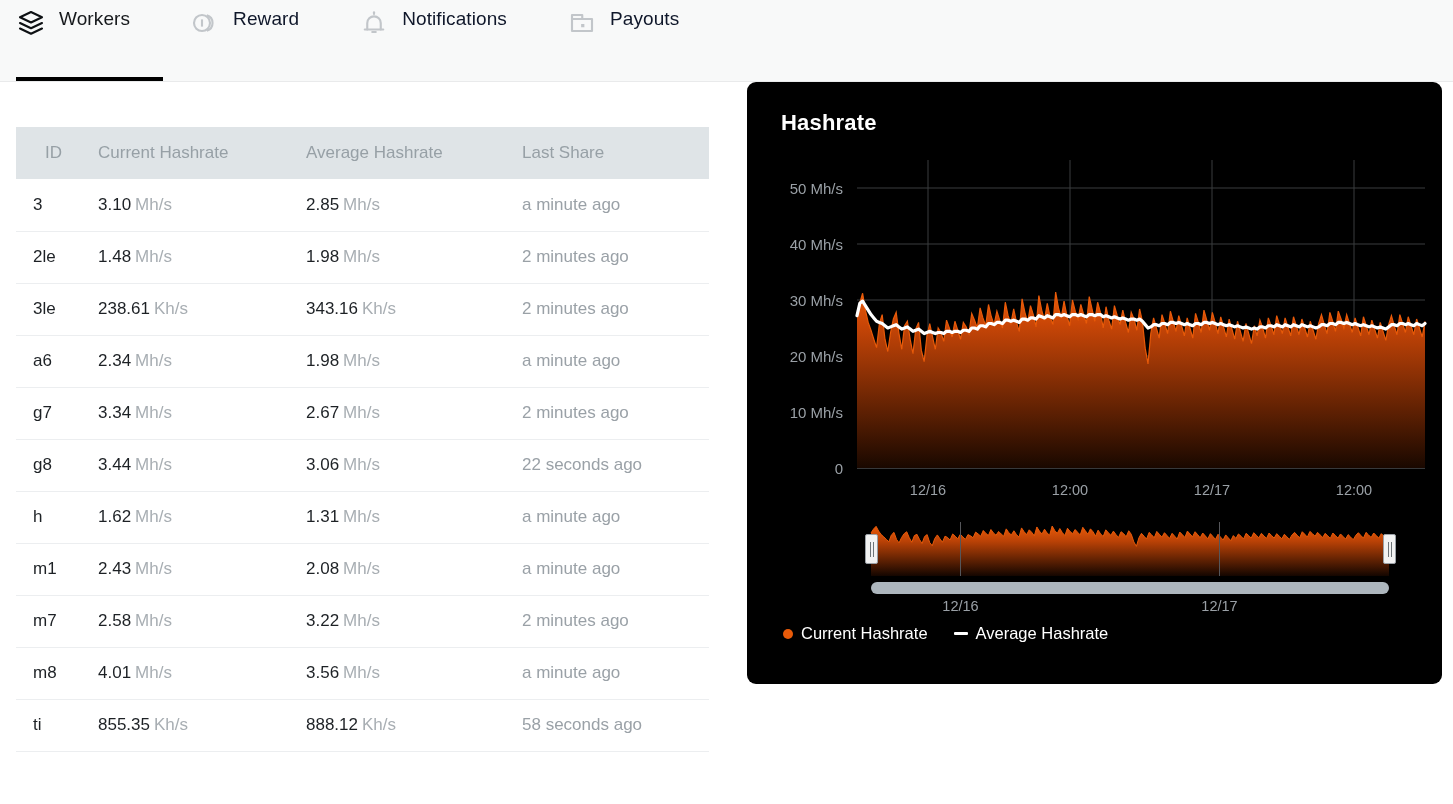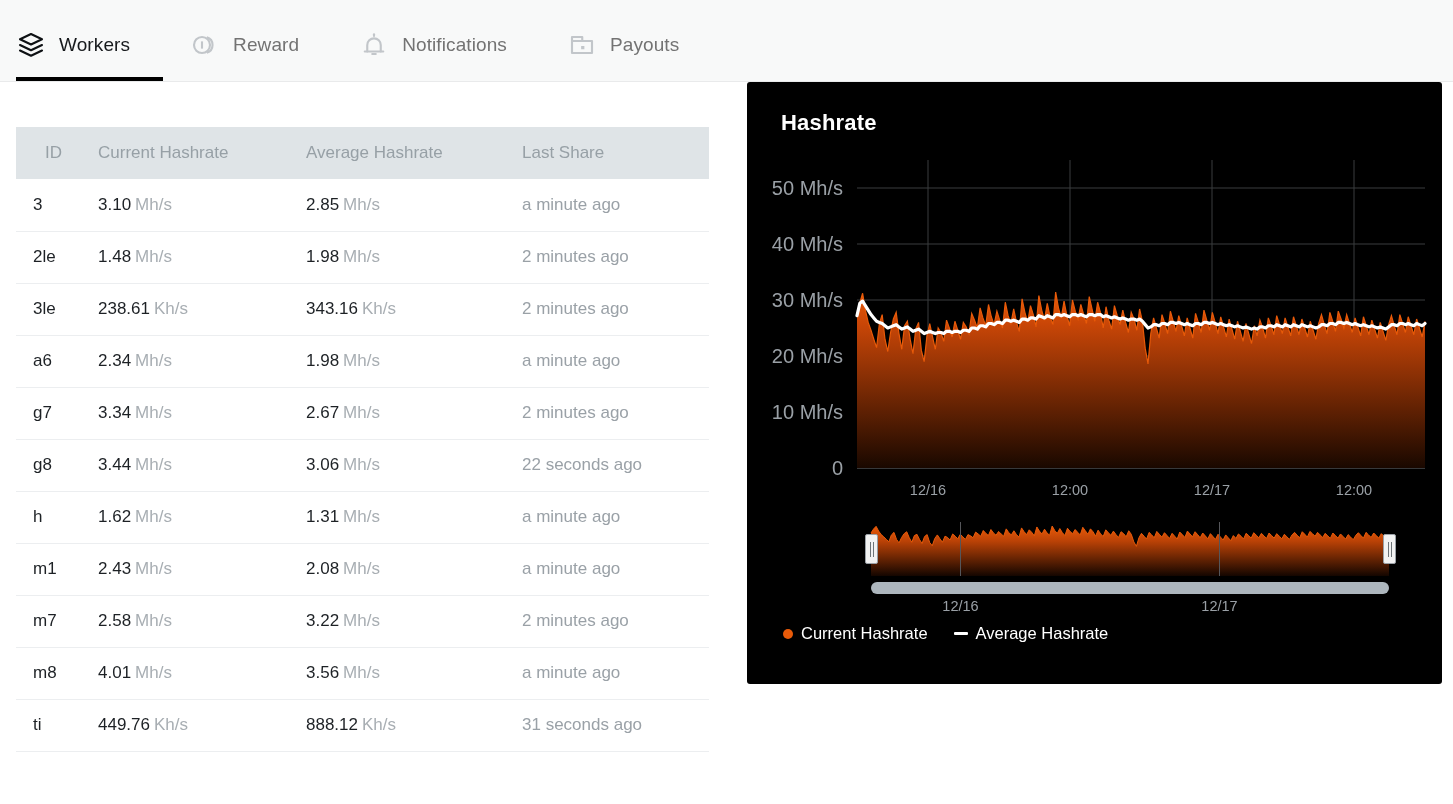--- a/index.html
+++ b/index.html
@@ -15,32 +15,31 @@
     position: relative;
     height: 82px;
     background: #f8f9f9;
     border-bottom: 1px solid #e9eaeb;
     display: flex;
     align-items: flex-start;
     padding-left: 16px;
   }
   .tab {
     display: flex;
-    align-items: center;
     gap: 13px;
     height: 81px;
     padding: 0 24px 0 0;
     margin-right: 36px;
     cursor: pointer;
     position: relative;
     padding-top: 8px;
   }
   .tab .tab-label {
     font-size: 19px;
-    color: #737373;
+    color: #0f172a;
     letter-spacing: .1px;
     white-space: nowrap;
   }
   .tab.active .tab-label { color: #16191c; }
   .tab .ico { width: 30px; height: 30px; display: block; color: #c2c6ca; }
   .tab.active .ico { color: #0e1114; }
   .tab-underline {
     position: absolute;
     left: 16px; bottom: 0;
     width: 147px; height: 4px;
@@ -82,39 +81,39 @@
   tbody td.c0 { padding-left: 17px; }
   tbody td.muted { color: #9aa1a7; margin-top: 20px; }
   .unit { color: #a8aeb3; margin-left: 4px; }
 
   
   .panel {
     position: absolute;
     left: 747px; top: 0;
     width: 695px; height: 602px;
     background: #000000;
-    border-radius: 3px;
+    border-radius: 9px;
     overflow: hidden;
   }
   .panel-title {
     position: absolute;
     left: 34px; top: 28px;
     color: #ffffff;
     font-size: 22px;
     font-weight: bold;
     letter-spacing: .2px;
   }
 
   .plot { position: absolute; left: 0; top: 0; width: 695px; height: 602px; }
 
   .ylab {
     position: absolute;
     right: 0; width: 100%;
     text-align: right;
-    font-size: 20px;
+    font-size: 15px;
     color: #9aa0a6;
     transform: translateY(-50%);
   }
   .ylab-col {
     position: absolute;
     left: 0; top: 0;
     width: 96px;
     height: 100%;
   }
 
@@ -285,23 +284,23 @@
             <td class="muted">2 minutes ago</td>
           </tr>
           <tr>
             <td class="c0">m8</td>
             <td><span>4.01</span><span class="unit">Mh/s</span></td>
             <td><span>3.56</span><span class="unit">Mh/s</span></td>
             <td class="muted">a minute ago</td>
           </tr>
           <tr>
             <td class="c0">ti</td>
-            <td><span>449.76</span><span class="unit">Kh/s</span></td>
+            <td><span>855.35</span><span class="unit">Kh/s</span></td>
             <td><span>888.12</span><span class="unit">Kh/s</span></td>
-            <td class="muted">31 seconds ago</td>
+            <td class="muted">58 seconds ago</td>
           </tr>
         </tbody>
     </table>
   </div>
 
   <div class="panel">
     <div class="panel-title">Hashrate</div>
 
     <svg class="plot" id="plotsvg" viewBox="0 0 695 602">
         <defs>

